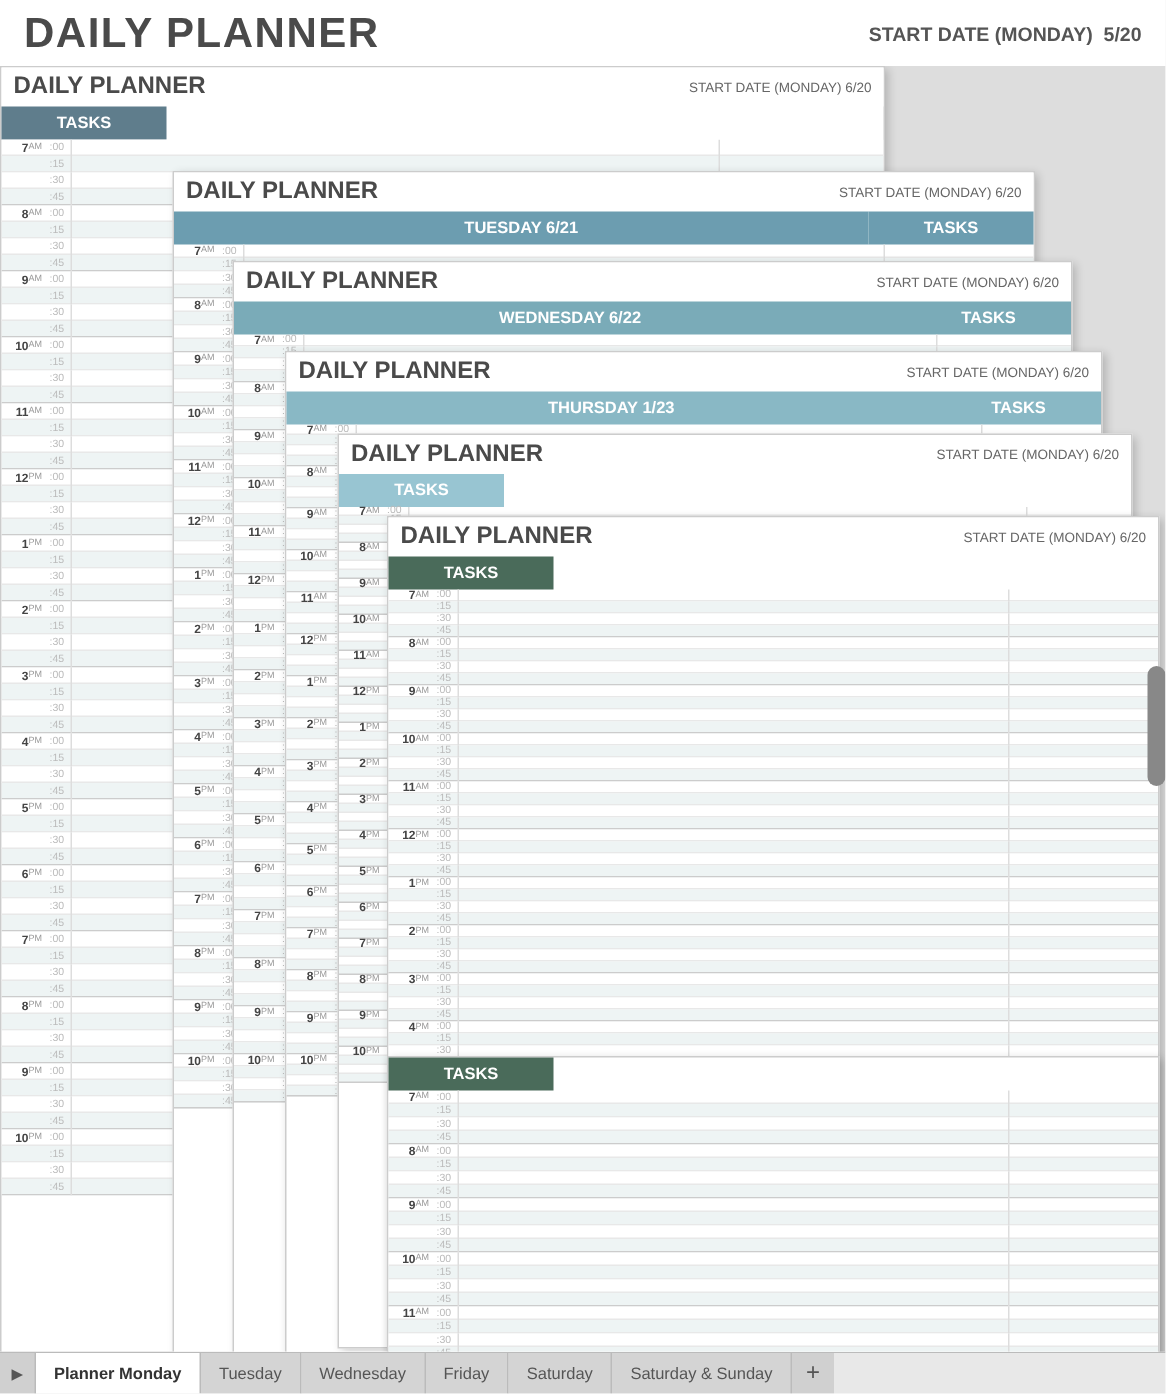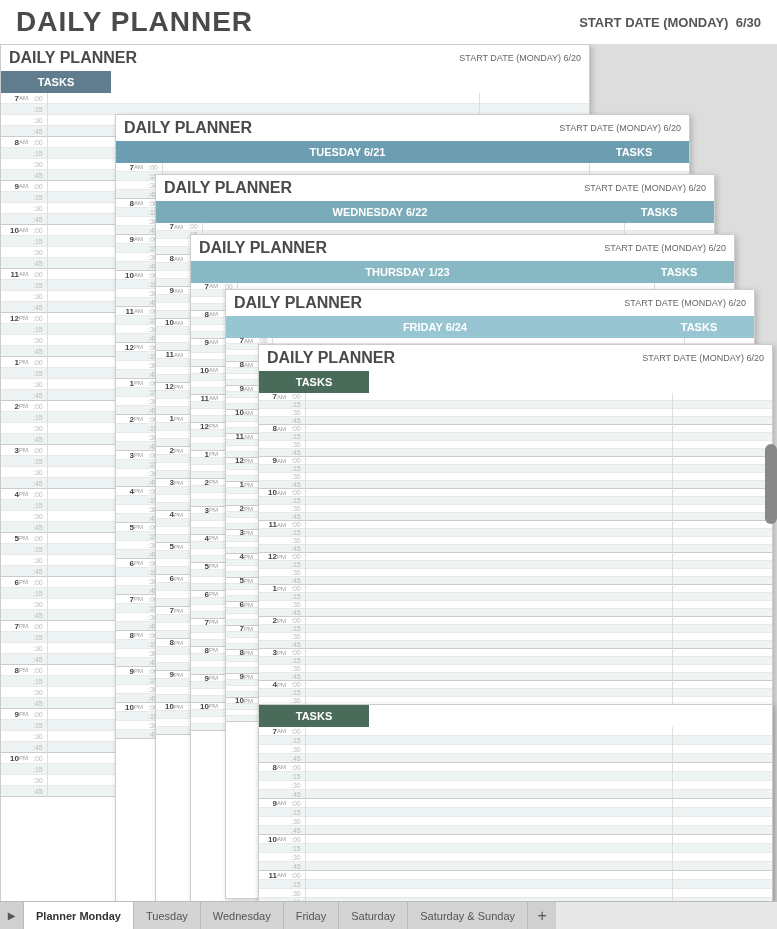--- a/index.html
+++ b/index.html
@@ -229,21 +229,21 @@
   </style>
 </head>
 <body>
 
 <div class="app-container">
 
   <div class="top-header">
     <div class="app-title">DAILY PLANNER</div>
     <div class="start-date-label">
       <span>START DATE (MONDAY)</span>
-      &nbsp;<span style="font-weight:bold">6/30</span>
+      &nbsp;<span style="font-weight:bold">5/20</span>
     </div>
   </div>
 
   <div class="sheets-area">
 
     <div class="sheet sheet-monday">
       <div class="sheet-header">
         <div class="sheet-title">DAILY PLANNER</div>
         <div class="sheet-start-date">START DATE (MONDAY) 6/20</div>
       </div>
@@ -2088,21 +2088,20 @@
           </div>
         </div>
     </div>
 
     <div class="sheet sheet-friday">
       <div class="sheet-header">
         <div class="sheet-title">DAILY PLANNER</div>
         <div class="sheet-start-date">START DATE (MONDAY) 6/20</div>
       </div>
       <div class="day-header">
-        <div class="day-name-cell friday-color">FRIDAY 6/24</div>
         <div class="day-tasks-cell friday-color">TASKS</div>
       </div>
       <div id="friday-time-rows">
           <div style="display:flex;height:6px;background:#fff;border-bottom:1px solid #e8e8e8;align-items:center;">
             <div style="width:18px;font-size:8px;font-weight:bold;color:#444;text-align:right;line-height:6px;">7</div>
             <div style="width:14px;font-size:6px;color:#999;line-height:6px;">AM</div>
             <div style="width:14px;font-size:7px;color:#bbb;line-height:6px;">:00</div>
             <div style="flex:1;height:6px;border-left:1px solid #ddd;"></div>
             <div style="width:70px;height:6px;border-left:1px solid #ddd;"></div>
           </div>

